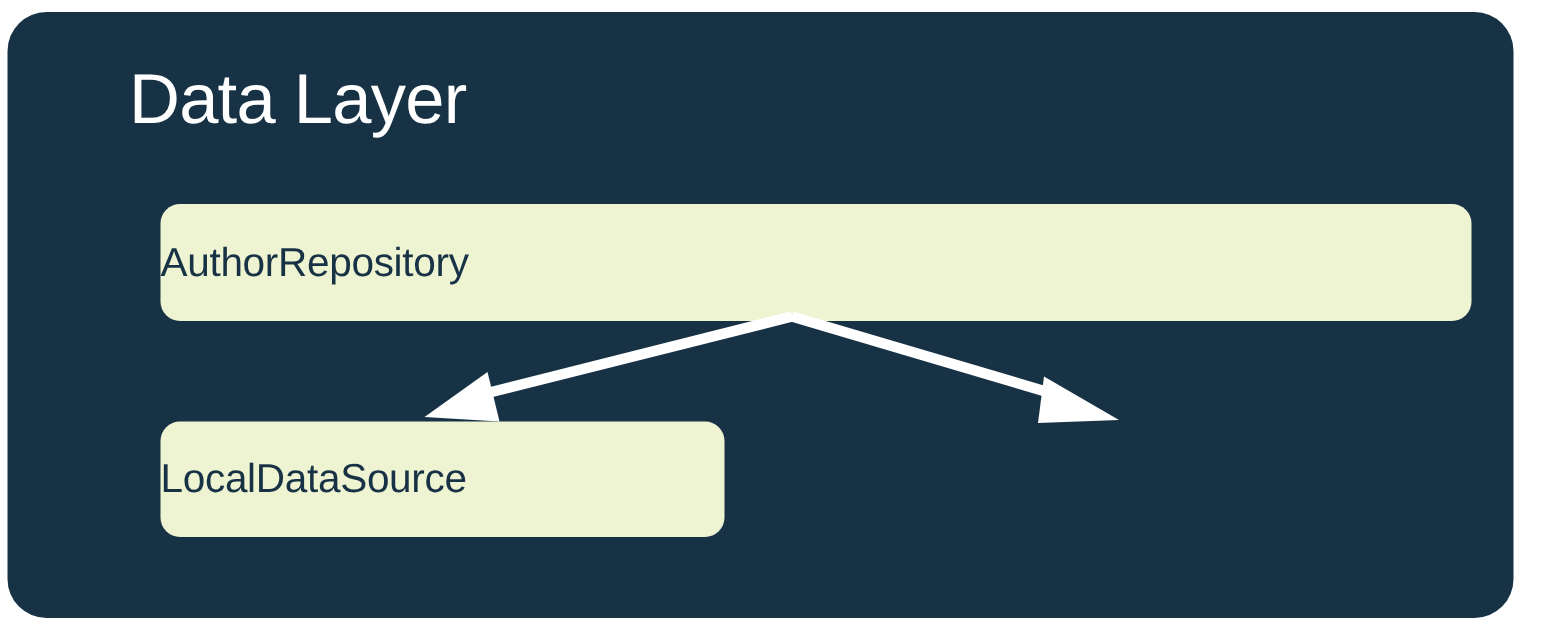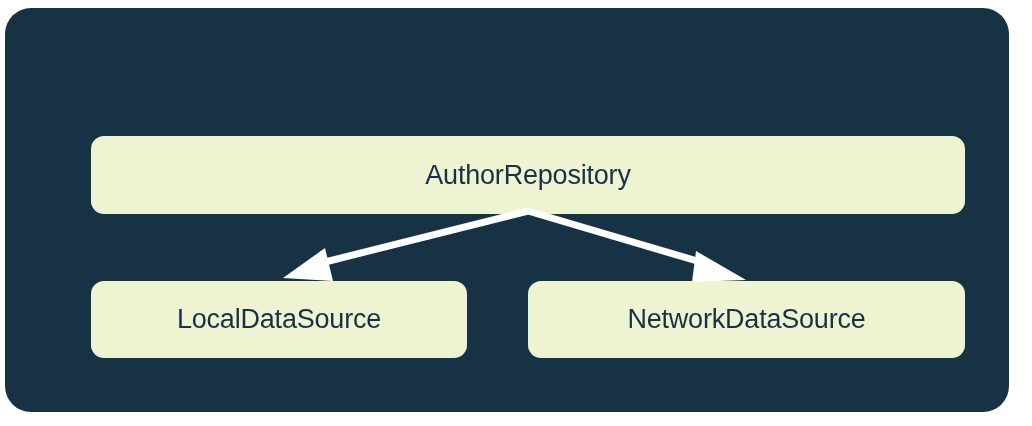--- a/index.html
+++ b/index.html
@@ -51,21 +51,22 @@
   }
 
   
   .node-box {
     position: absolute;
     background: #EEF3D2;
     border-radius: 13px;
     box-sizing: border-box;
     display: flex;
     align-items: center;
-    justify-content: center;
+    justify-content: flex-start;
+    margin-left: 16px;
   }
   .node-label {
     color: #183245;
     font-family: "Liberation Sans", sans-serif;
     font-size: 27px;
     font-weight: 400;
     letter-spacing: -0.2px;
     white-space: nowrap;
     text-align: center;
   }
@@ -102,32 +103,30 @@
 </head>
 <body>
 
 <div id="diagram-root">
 
   <div id="layer-panel">
 
     
   </div>
 
+  <div id="layer-title">Data Layer</div>
 
   <div class="node-box" id="node-author-repository">
     <span class="node-label">AuthorRepository</span>
   </div>
 
   <div class="node-box" id="node-local-data-source">
     <span class="node-label">LocalDataSource</span>
   </div>
 
-  <div class="node-box" id="node-network-data-source">
-    <span class="node-label">NetworkDataSource</span>
-  </div>
 
   <svg id="arrow-layer" viewBox="0 0 1032 426">
 
     <g>
       <path d="M 528 211 L 313 265" stroke="#FFFFFF" stroke-width="7" stroke-linecap="butt" fill="none"></path>
       <path d="M 283 278 L 325 248 L 333 281 Z" fill="#FFFFFF"></path>
     </g>
 
     <g>
       <path d="M 528 211 L 714 266" stroke="#FFFFFF" stroke-width="7" stroke-linecap="butt" fill="none"></path>

